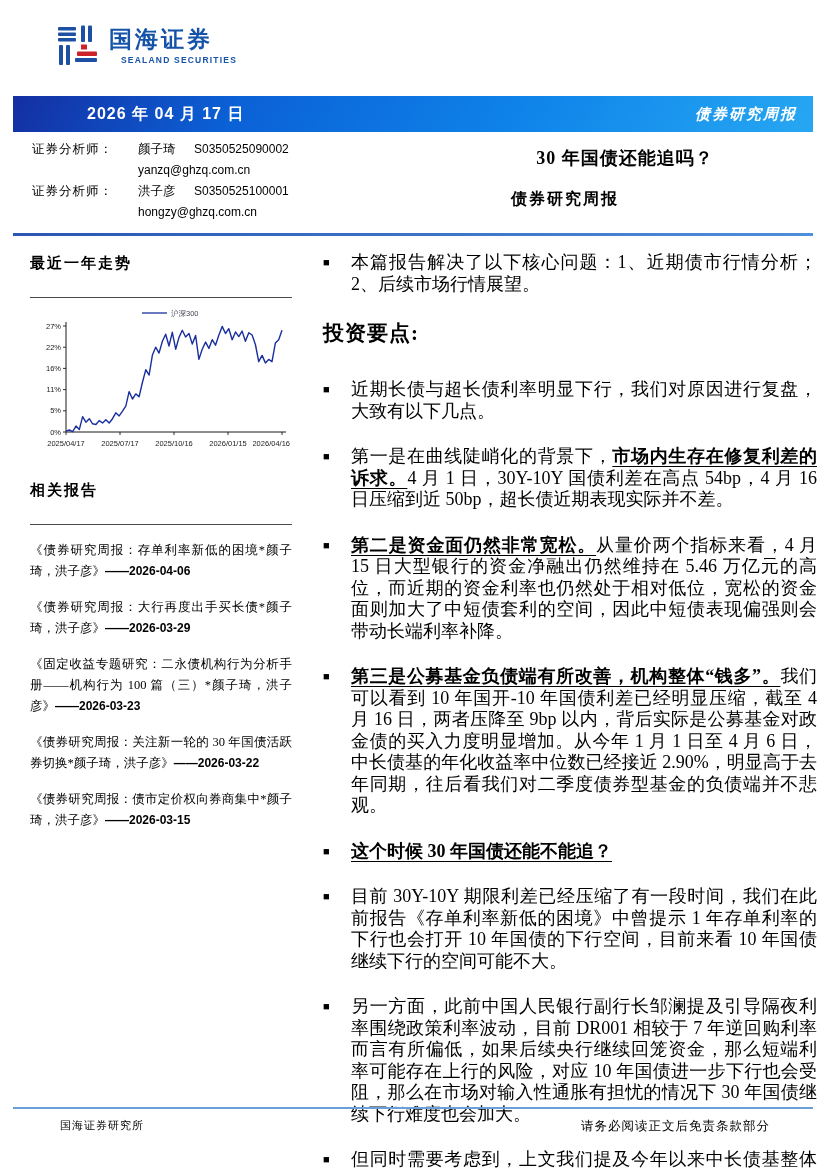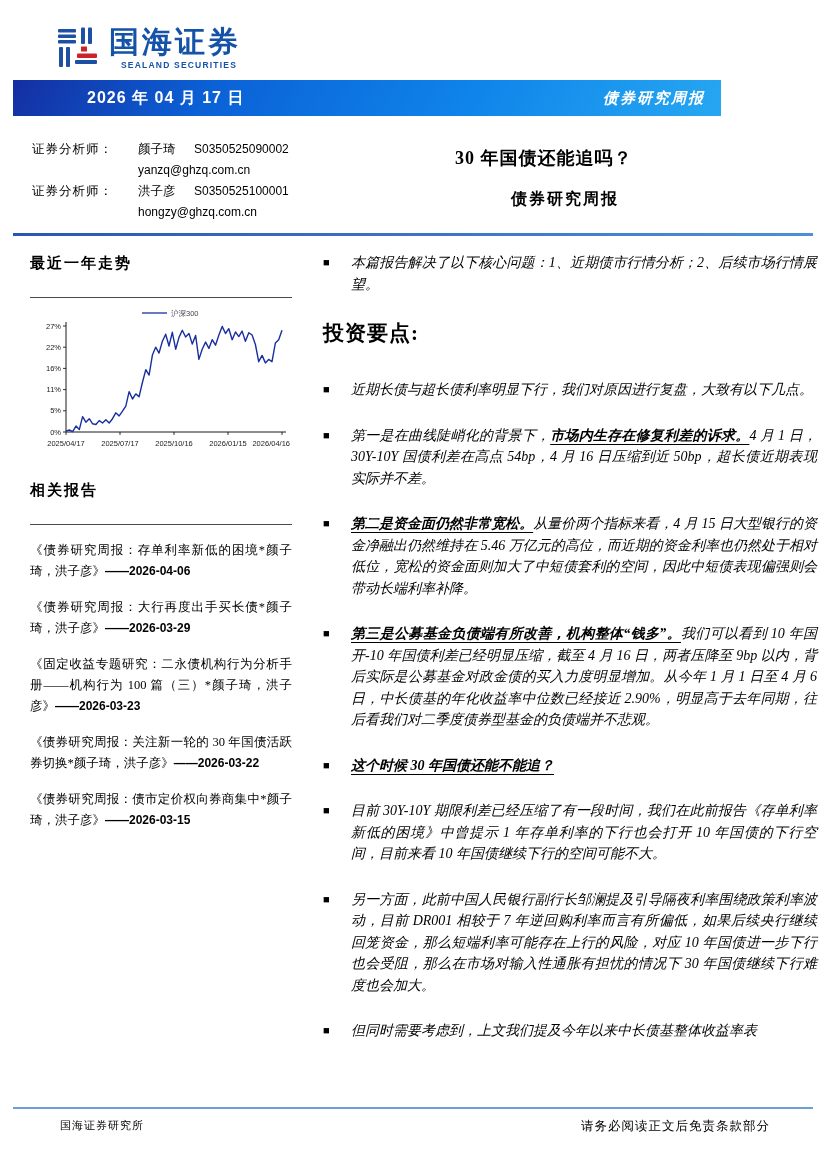--- a/index.html
+++ b/index.html
@@ -3,60 +3,60 @@
 <meta charset="utf-8">
 <style>
   html,body{margin:0;padding:0;background:#e8e8e8;}
   .page{
     position:relative;width:826px;height:1169px;margin:0 auto;background:#ffffff;
     font-family:"Liberation Serif","DejaVu Serif",serif;color:#000;overflow:hidden;
   }
   
   .brand{position:absolute;left:56px;top:25px;display:flex;align-items:center;gap:9px;}
   .brand-text{display:flex;flex-direction:column;}
-  .brand-cn{font-size:30px;font-weight:bold;color:#1553a8;letter-spacing:3px;line-height:1.1;}
+  .brand-cn{font-size:23px;font-weight:bold;color:#1553a8;letter-spacing:3px;line-height:1.1;}
   .brand-en{font-size:8.5px;font-weight:bold;color:#1553a8;letter-spacing:1.2px;
     font-family:"Liberation Sans","DejaVu Sans",sans-serif;margin-top:2px;margin-left:12px;}
   
   .date-bar{
-    position:absolute;left:13px;top:80px;width:708px;height:36px;
+    position:absolute;left:13px;top:96px;width:800px;height:36px;
     background:linear-gradient(118deg,#142fa2 0%,#0b61d6 28%,#0f85ea 65%,#27a7f2 100%);
     display:flex;align-items:center;
   }
   .date-bar .date{margin-left:74px;color:#fff;font-weight:bold;font-size:16px;letter-spacing:1px;
     font-family:"Liberation Sans","DejaVu Sans",sans-serif;}
   .date-bar .category{margin-left:auto;margin-right:16px;color:#fff;font-weight:bold;
     font-style:italic;font-size:15px;letter-spacing:2px;}
   
   .analysts{position:absolute;left:32px;top:139px;width:370px;font-size:12.5px;line-height:21px;}
   .meta-row{display:flex;}
   .mlabel{width:106px;flex:none;letter-spacing:1px;}
   .mname{width:56px;flex:none;}
   .mid,.memail{font-family:"Liberation Sans","DejaVu Sans",sans-serif;font-weight:400;font-size:12px;}
   
   .titles{position:absolute;left:455px;top:146px;width:340px;}
-  .titles h1{margin:0;font-size:18px;font-weight:bold;letter-spacing:1px;}
+  .titles h1{margin:0;font-size:18px;font-weight:bold;letter-spacing:1px;text-align:center;}
   .titles h2{margin:19px 0 0 0;font-size:16px;font-weight:bold;letter-spacing:2px;
     width:220px;text-align:center;}
   .divider{position:absolute;left:13px;top:233px;width:800px;height:3px;
     background:linear-gradient(to right,#2b55b4,#4e8fd9);}
   
   .sidebar{position:absolute;left:30px;top:254px;width:262px;}
   .side-h{margin:0;font-size:15px;font-weight:bold;letter-spacing:2px;
     padding-bottom:24px;border-bottom:1.5px solid #4a4a4a;}
   .chart{display:block;margin-top:6px;}
   .related{margin-top:24px;}
   .reports{margin-top:8px;font-size:12.5px;line-height:21px;text-align:justify;}
   .report-item{margin:15px 0 3px 0;}
   .report-date{font-family:"Liberation Sans","DejaVu Sans",sans-serif;font-weight:600;font-size:12px;}
   
   .content{position:absolute;left:323px;top:252px;width:494px;}
   .bullet{display:flex;margin-bottom:24px;}
   .marker{flex:none;width:28px;font-size:11px;line-height:21.5px;}
-  .btext{flex:1;margin:0;font-size:14px;line-height:21.5px;text-align:justify;font-style:italic;}
+  .btext{flex:1;margin:0;font-size:18px;line-height:21.5px;text-align:justify;}
   .em{font-weight:bold;text-decoration:underline;text-decoration-thickness:1.3px;text-underline-offset:3.5px;}
   .key-points{margin:14px 0 32px 0;font-size:21px;font-weight:bold;letter-spacing:1px;}
   
   .footer-line{position:absolute;left:13px;top:1107px;width:800px;height:2px;background:#6aa0d8;}
   .footer-left{position:absolute;left:60px;top:1118px;font-size:11px;letter-spacing:1px;}
   .footer-right{position:absolute;right:56px;top:1118px;font-size:12.5px;letter-spacing:1px;}
   
   .chart text{font-family:"Liberation Sans","DejaVu Sans",sans-serif;}
 </style>
 </head>

